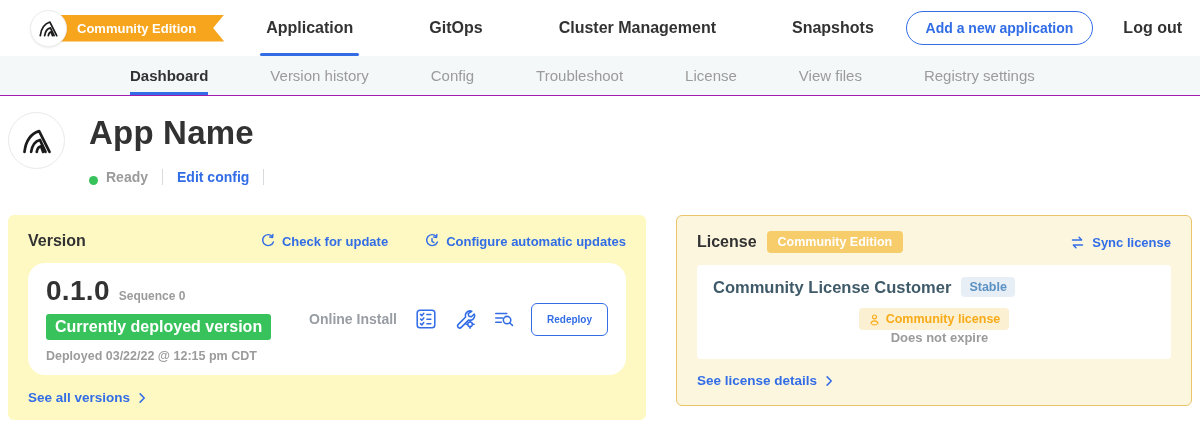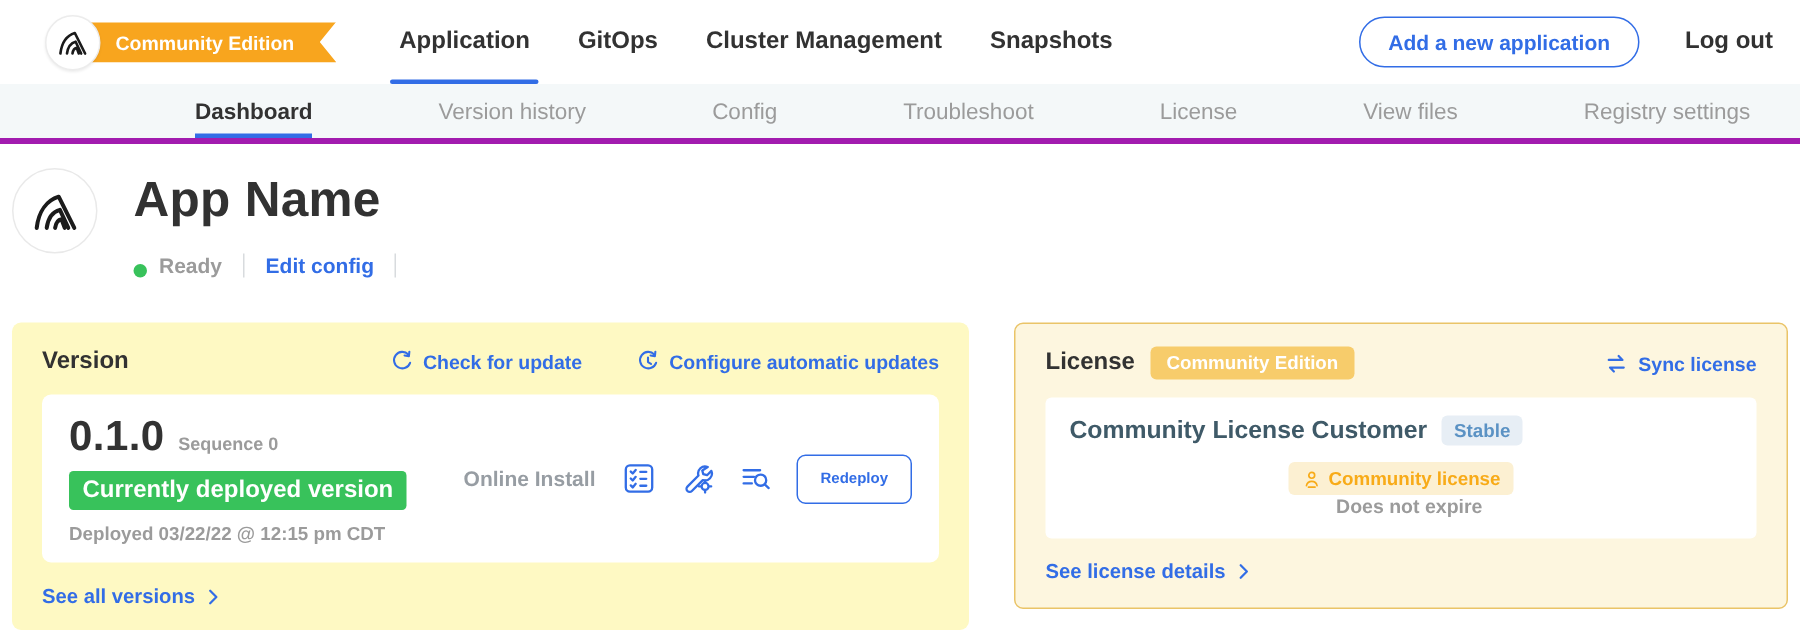--- a/index.html
+++ b/index.html
@@ -8,33 +8,33 @@
 
   
   .topnav { height:56px; display:flex; align-items:center; position:relative; background:#fff; }
   .brand { display:flex; align-items:center; margin-left:30px; position:relative; }
   .logo-circle { width:37px; height:37px; border-radius:50%; background:#fff;
     border:1px solid #ececec; box-shadow:0 1px 2px rgba(0,0,0,.08);
     display:flex; align-items:center; justify-content:center; position:relative; z-index:2; }
   .ribbon { height:27px; line-height:27px; background:#F8A51E; color:#fff; font-size:13px;
     font-weight:700; padding:0 28px 0 29px; margin-left:-19px; position:relative; z-index:1;
     clip-path:polygon(0 0,100% 0,calc(100% - 11px) 50%,100% 100%,0 100%); }
-  .tn-items { display:flex; height:100%; margin-left:26px; }
+  .tn-items { display:flex; height:100%; margin-left:26px;gap:44px; }
   .tn-item { display:flex; align-items:center; height:100%; padding:0 16px; font-size:16px;
     font-weight:600; color:#323232; cursor:pointer; position:relative; white-space:nowrap; }
   .tn-item.active::after { content:""; position:absolute; left:10px; right:10px; bottom:0;
     height:3px; background:#326DE6; border-radius:2px; }
   .tn-right { margin-left:auto; display:flex; align-items:center; padding-right:18px; }
   .add-app { border:1.5px solid #326DE6; color:#326DE6; background:#fff; font-family:inherit;
     font-size:14px; font-weight:700; border-radius:20px; padding:8px 19px; cursor:pointer; }
   .logout { font-size:16px; font-weight:600; margin-left:30px; cursor:pointer; }
 
   
-  .subnav { height:40px; background:#F4F8F9; border-bottom:4px solid #a21caf;
-    display:flex; padding-left:130px;gap:22px; }
+  .subnav { height:40px; background:#F4F8F9; border-bottom:1px solid #a21caf;
+    display:flex; padding-left:130px; }
   .sn-item { display:flex; align-items:center; height:100%; margin-right:62px; font-size:15px;
     color:#9B9B9B; cursor:pointer; border-bottom:3px solid transparent; padding-top:3px;
     white-space:nowrap; }
   .sn-item.active { color:#323232; font-weight:600; border-bottom-color:#326DE6; }
 
   
   .app-header { display:flex; margin:16px 8px 0; }
   .avatar { width:57px; height:57px; border-radius:50%; background:#fff; border:1px solid #E9E9E9;
     display:flex; align-items:center; justify-content:center; flex:none; }
   .head-text { margin-left:24px; }
@@ -46,21 +46,21 @@
   .link { color:#326DE6; font-weight:700; cursor:pointer; display:inline-flex;
     align-items:center; gap:6px; }
 
   
   .cards { display:flex; gap:30px; margin:30px 8px 0; align-items:flex-start; }
   .card-h2 { font-size:16px; font-weight:700; }
 
   .version-card { width:638px; background:#fef9c3; border-radius:6px; padding:17px 20px 15px; }
   .vc-head { display:flex; align-items:center; }
   .vc-links { margin-left:auto; display:flex; gap:36px; font-size:13px; }
-  .version-inner { background:#fff; border-radius:6px; margin-top:13px; padding:12px 18px;
+  .version-inner { background:#fff; border-radius:17px; margin-top:13px; padding:12px 18px;
     display:flex; align-items:center; }
   .ver-left { flex:1; }
   .ver-line { display:flex; align-items:baseline; }
   .ver-num { font-size:28px; font-weight:800; letter-spacing:.3px; }
   .ver-seq { font-size:12px; color:#9B9B9B; font-weight:600; margin-left:9px; }
   .deployed-badge { display:inline-block; background:#38C25B; color:#fff; font-size:16px;
     font-weight:700; padding:4px 9px; border-radius:3px; margin-top:7px; }
   .deployed-at { font-size:12.5px; color:#9B9B9B; font-weight:700; margin-top:9px; }
   .ver-right { display:flex; align-items:center; gap:15px; }
   .install-type { font-size:14px; font-weight:700; color:#979DA3; margin-right:2px; white-space:nowrap; }

